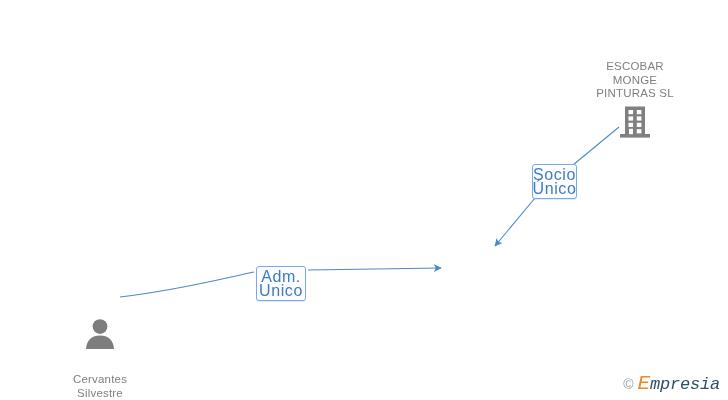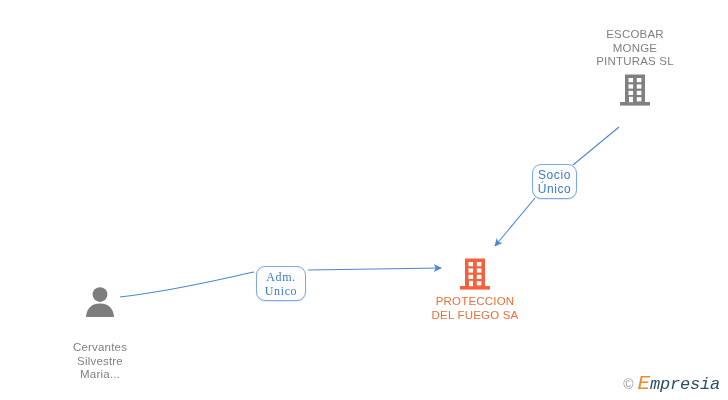--- a/index.html
+++ b/index.html
@@ -22,20 +22,21 @@
     top: 0;
     width: 728px;
     height: 400px;
   }
   
   .node {
     position: absolute;
     display: flex;
     flex-direction: column;
     align-items: center;
+    margin-top: 32px;
   }
   .node-label {
     text-align: center;
     font-size: 11.5px;
     line-height: 13.5px;
     letter-spacing: 0.2px;
     white-space: pre-line;
     color: #808080;
   }
   .node-label.orange { color: #e8703a; }
@@ -44,28 +45,28 @@
 
   
   .bld { display: block; }
 
   
   .relbox {
     position: absolute;
     box-sizing: border-box;
     background: #fdfdff;
     border: 1px solid #7aa9e6;
-    border-radius: 9px;
+    border-radius: 3px;
     box-shadow: 0 1px 1px rgba(90,130,180,0.18);
     display: flex;
     flex-direction: column;
     align-items: center;
     justify-content: center;
     color: #3d7bc4;
-    font-size: 12px;
+    font-size: 16px;
     line-height: 14px;
     letter-spacing: 0.6px;
     white-space: pre-line;
     text-align: center;
   }
 
   
   #watermark {
     position: absolute;
     right: 8px;
@@ -122,51 +123,35 @@
       <rect x="19.8" y="5" width="4.6" height="4.2" fill="#ffffff"></rect>
       <rect x="11.5" y="11.4" width="4.6" height="4.2" fill="#ffffff"></rect>
       <rect x="19.8" y="11.4" width="4.6" height="4.2" fill="#ffffff"></rect>
       <rect x="11.5" y="17.8" width="4.6" height="4.2" fill="#ffffff"></rect>
       <rect x="19.8" y="17.8" width="4.6" height="4.2" fill="#ffffff"></rect>
       <rect x="12" y="23.8" width="4" height="5.4" fill="#ffffff"></rect>
       <rect x="19.8" y="24.2" width="4.6" height="4.2" fill="#ffffff"></rect>
     </svg>
   </div>
 
-  <div class="node" style="left:412px; top:257px; width:126px;">
-    <svg class="bld" width="36" height="34" viewBox="0 0 36 34">
-      <rect x="8" y="1.5" width="20" height="28" fill="#f4613a"></rect>
-      <rect x="3" y="29" width="30" height="3.6" fill="#f4613a"></rect>
-      <rect x="11.5" y="5" width="4.6" height="4.2" fill="#ffffff"></rect>
-      <rect x="19.8" y="5" width="4.6" height="4.2" fill="#ffffff"></rect>
-      <rect x="11.5" y="11.4" width="4.6" height="4.2" fill="#ffffff"></rect>
-      <rect x="19.8" y="11.4" width="4.6" height="4.2" fill="#ffffff"></rect>
-      <rect x="11.5" y="17.8" width="4.6" height="4.2" fill="#ffffff"></rect>
-      <rect x="19.8" y="17.8" width="4.6" height="4.2" fill="#ffffff"></rect>
-      <rect x="12" y="23.8" width="4" height="5.4" fill="#ffffff"></rect>
-      <rect x="19.8" y="24.2" width="4.6" height="4.2" fill="#ffffff"></rect>
-    </svg>
-    <div class="node-label below orange">PROTECCION
-DEL FUEGO SA</div>
-  </div>
 
   <div class="node" style="left:52px; top:285px; width:96px;gap:20px;">
     <svg class="bld" width="34" height="32" viewBox="0 0 34 32">
       <circle cx="17" cy="9.6" r="7.4" fill="#7d7d7d"></circle>
       <path d="M17,18.4 C 7.6,18.4 3.4,24.6 3.0,32 L 31,32 C 30.6,24.6 26.4,18.4 17,18.4 Z" fill="#7d7d7d"></path>
     </svg>
     <div class="node-label below">Cervantes
 Silvestre
 Maria...</div>
   </div>
 
   <div class="relbox" style="left:532px; top:164px; width:45px; height:35px;">Socio
 Único</div>
 
-  <div class="relbox" style="left:256px; top:266px; width:50px; height:35px;font-family:Liberation Serif, serif;">Adm.
+  <div class="relbox" style="left:256px; top:266px; width:50px; height:35px;">Adm.
 Unico</div>
 
   <div id="watermark">
     <span class="copy">©</span>
     <span class="brand"><span class="cap">E</span><span>mpresia</span></span>
   </div>
 
 </div>
 
 </body></html>

